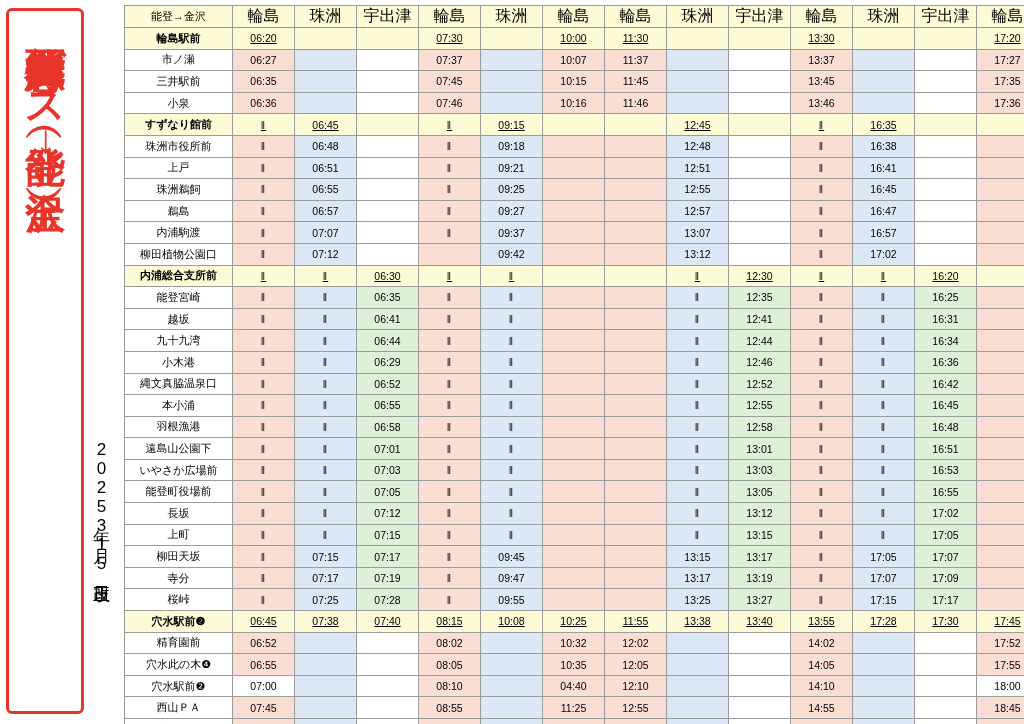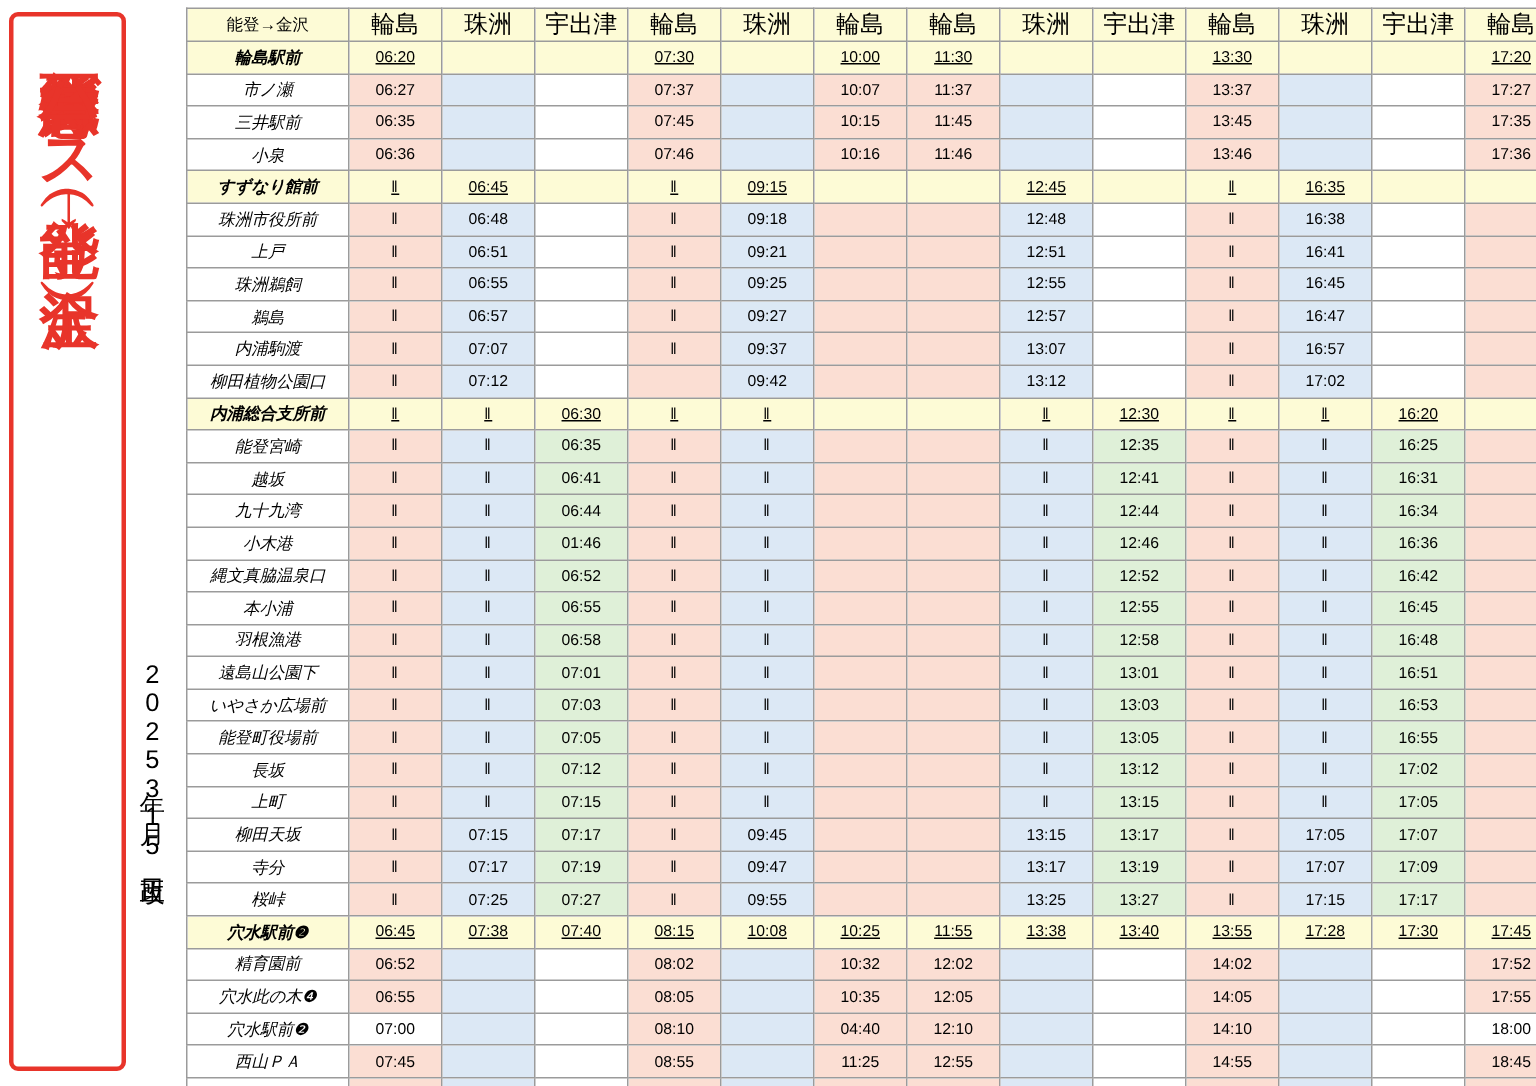--- a/index.html
+++ b/index.html
@@ -75,21 +75,20 @@
     font-weight: normal;
   }
   
   col.c-stop { width: 108px; }
   col.c-time { width: 62px; }
 
   td.stop {
     text-align: right;
     padding-right: 5px;
     font-size: 11px;
-    font-style: italic;
   }
   td.stop.major {
     font-weight: bold;
   }
   thead td {
     font-size: 16px;
     background: #fdfbd6;
   }
   thead td.hdr-stop {
     text-align: center;
@@ -391,21 +390,21 @@
             <td class="t-green">12:44</td>
             <td class="t-pink bar">‖</td>
             <td class="t-blue bar">‖</td>
             <td class="t-green">16:34</td>
             <td class="t-pink"></td>
           </tr>
           <tr>
             <td class="stop">小木港</td>
             <td class="t-pink bar">‖</td>
             <td class="t-blue bar">‖</td>
-            <td class="t-green">01:46</td>
+            <td class="t-green">06:29</td>
             <td class="t-pink bar">‖</td>
             <td class="t-blue bar">‖</td>
             <td class="t-pink"></td>
             <td class="t-pink"></td>
             <td class="t-blue bar">‖</td>
             <td class="t-green">12:46</td>
             <td class="t-pink bar">‖</td>
             <td class="t-blue bar">‖</td>
             <td class="t-green">16:36</td>
             <td class="t-pink"></td>
@@ -567,21 +566,21 @@
             <td class="t-green">13:19</td>
             <td class="t-pink bar">‖</td>
             <td class="t-blue">17:07</td>
             <td class="t-green">17:09</td>
             <td class="t-pink"></td>
           </tr>
           <tr>
             <td class="stop">桜峠</td>
             <td class="t-pink bar">‖</td>
             <td class="t-blue">07:25</td>
-            <td class="t-green">07:27</td>
+            <td class="t-green">07:28</td>
             <td class="t-pink bar">‖</td>
             <td class="t-blue">09:55</td>
             <td class="t-pink"></td>
             <td class="t-pink"></td>
             <td class="t-blue">13:25</td>
             <td class="t-green">13:27</td>
             <td class="t-pink bar">‖</td>
             <td class="t-blue">17:15</td>
             <td class="t-green">17:17</td>
             <td class="t-pink"></td>

